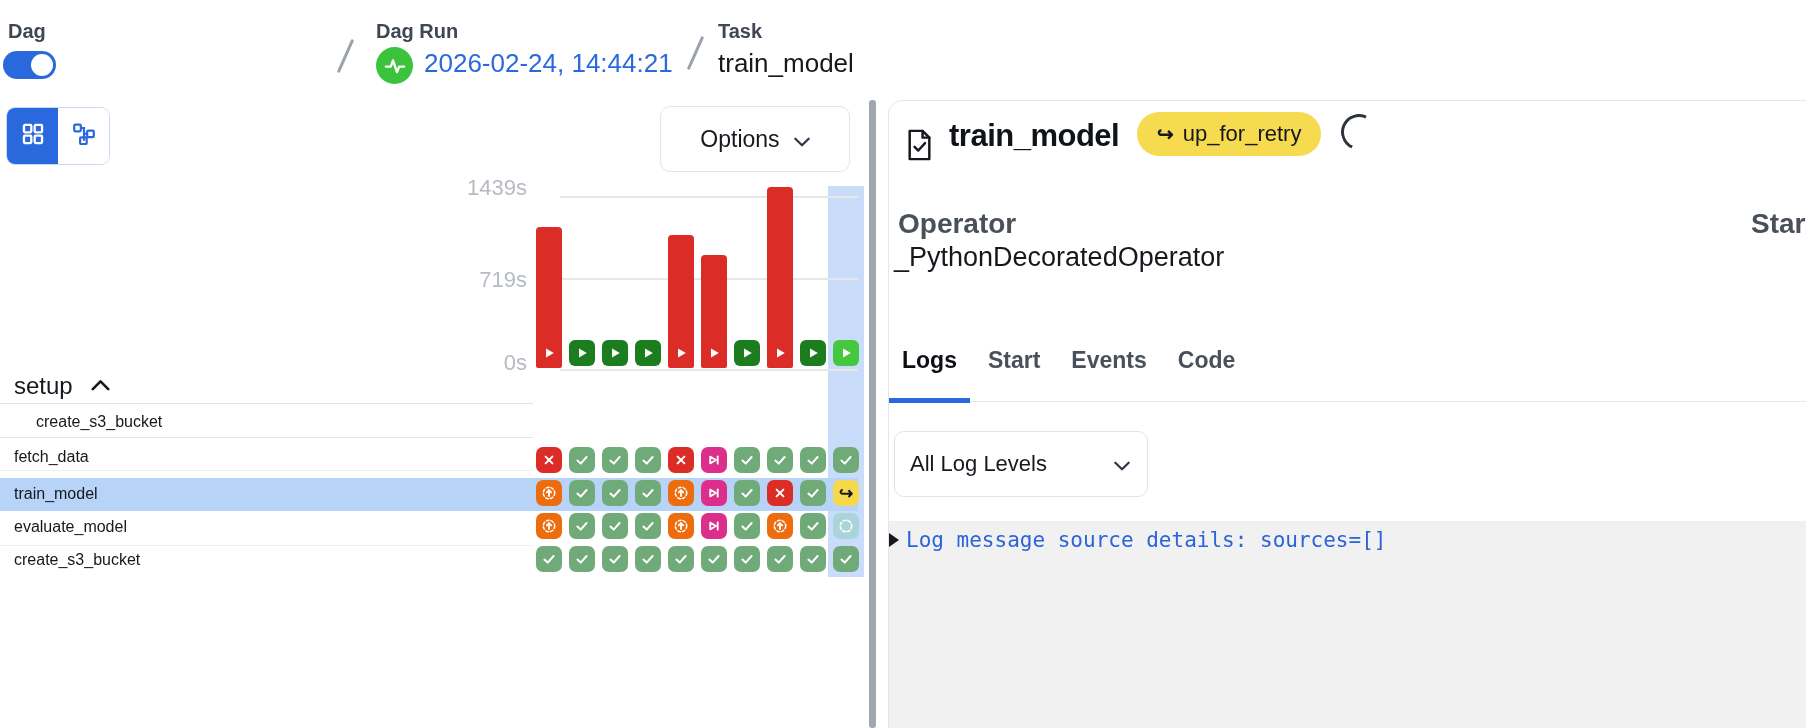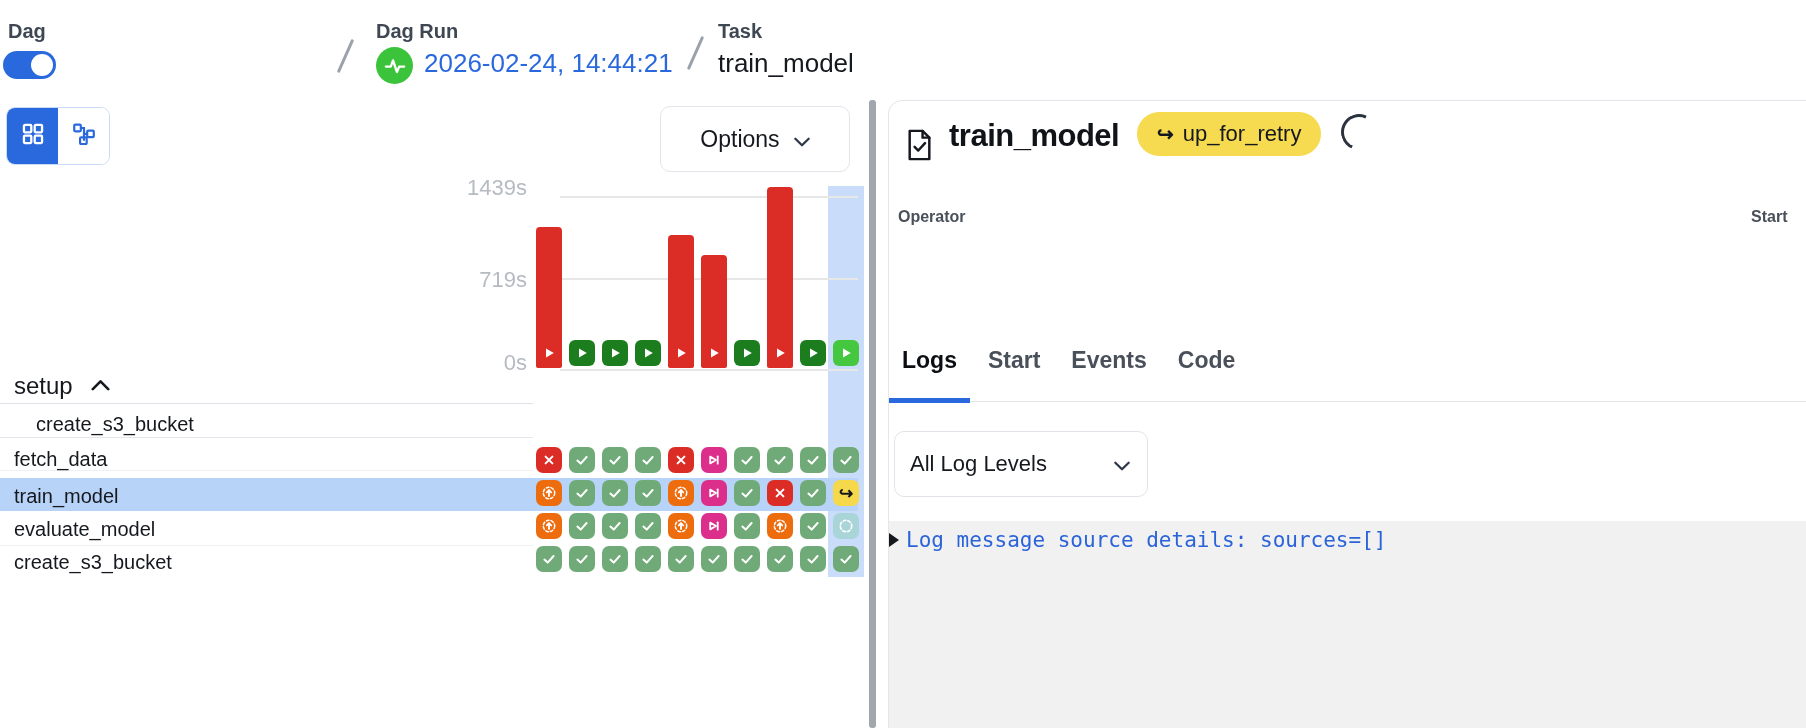--- a/index.html
+++ b/index.html
@@ -29,38 +29,38 @@
     font-size:23px; color:#15181d; }
 
   
   .tick { position:absolute; width:70px; text-align:right; font-size:22px; color:#b6bbc2; }
   .gridline { position:absolute; height:1.5px; background:#e7e7e7; }
   .bar { position:absolute; width:26px; background:#dc2c26; border-radius:4px 4px 2px 2px; cursor:pointer; }
   .sq { position:absolute; width:26px; height:26px; border-radius:7px; display:flex; align-items:center; justify-content:center; cursor:pointer; }
   .run-sq { border-radius:6px; }
   .sq svg { width:16px; height:16px; display:block; }
   .retry-glyph { font-size:17px; font-weight:700; color:#15181d; line-height:1; }
-  .task-label { position:absolute; font-size:20px; color:#15181d; white-space:nowrap; cursor:pointer; }
+  .task-label { position:absolute; font-size:16px; color:#15181d; white-space:nowrap; cursor:pointer; }
   .sep { position:absolute; height:1px; }
   .row-hl { position:absolute; background:#b8d3f8; }
   .col-hl { position:absolute; background:#c9ddfb; }
   .group-row { position:absolute; display:flex; align-items:center; gap:18px; cursor:pointer; }
   .group-row .g-label { font-size:24px; color:#15181d; }
 
   
   .splitter { position:absolute; width:7px; background:#a2a6ad; border-radius:3px; cursor:col-resize; }
   .card { position:absolute; left:888px; top:100px; width:940px; height:660px;
     background:#fff; border:1.5px solid #e3e6ea; border-radius:14px; }
   .panel-title { font-size:31px; font-weight:700; color:#101418; letter-spacing:-0.5px; }
   .badge { display:flex; align-items:center; gap:9px; background:#f6da4f; border-radius:999px;
     height:44px; padding:0 20px; font-size:22px; color:#15181d; }
   .badge .retry-glyph { font-size:20px; }
   .spinner { width:36px; height:36px; border-radius:50%; border:3.5px solid #2b333e;
     border-bottom-color:transparent; border-right-color:transparent; transform:rotate(-20deg); }
-  .meta-label { font-size:16px; font-weight:700; color:#49505a; }
+  .meta-label { font-size:28px; font-weight:700; color:#49505a; }
   .op-value { font-size:27px; color:#15181d; }
   .tabs { position:absolute; left:0; top:246px; right:0; height:55px; display:flex; align-items:flex-start;
     border-bottom:1.5px solid #e4e7ea; }
   .tab { position:relative; height:100%; padding:0 13px; margin-right:5px; font-size:23px; font-weight:700;
     color:#49505a; cursor:pointer; }
   .tab.active { color:#0b0e12; }
   .tab.active::after { content:""; position:absolute; left:0; right:0; bottom:-2px; height:5px; background:#2a69dd; }
   .select-box { position:absolute; width:254px; height:66px; border:1.5px solid #e0e4e8; border-radius:10px;
     display:flex; align-items:center; justify-content:space-between; padding:0 17px 0 15px;
     font-size:22px; color:#15181d; background:#fff; cursor:pointer; }
@@ -439,20 +439,21 @@
     </div>
     <div class="abs panel-title nowrap" style="left:60px; top:17px;">train_model</div>
     <div class="abs badge" style="left:248px; top:11px;">
       <span class="retry-glyph">↪</span>
       <span>up_for_retry</span>
     </div>
     <div class="abs spinner" style="left:452px; top:13px;"></div>
 
     <div class="abs meta-label" style="left:9px; top:107px;">Operator</div>
     <div class="abs meta-label" style="left:862px; top:107px;">Start</div>
+    <div class="abs op-value nowrap" style="left:5px; top:141px;">_PythonDecoratedOperator</div>
 
     <div class="tabs" id="tabs-strip">
         <div class="tab active">Logs</div>
         <div class="tab">Start</div>
         <div class="tab">Events</div>
         <div class="tab">Code</div>
       </div>
 
     <div class="select-box" style="left:5px; top:330px;">
       <span>All Log Levels</span>

